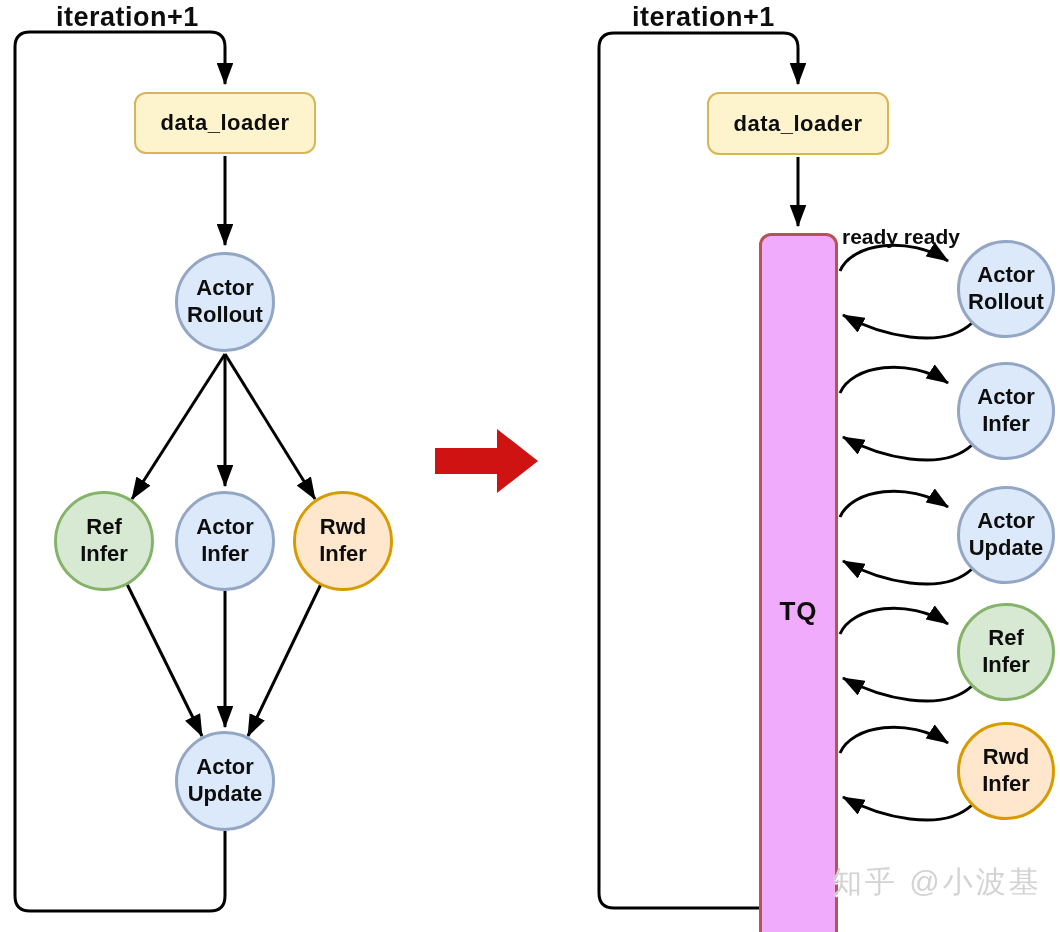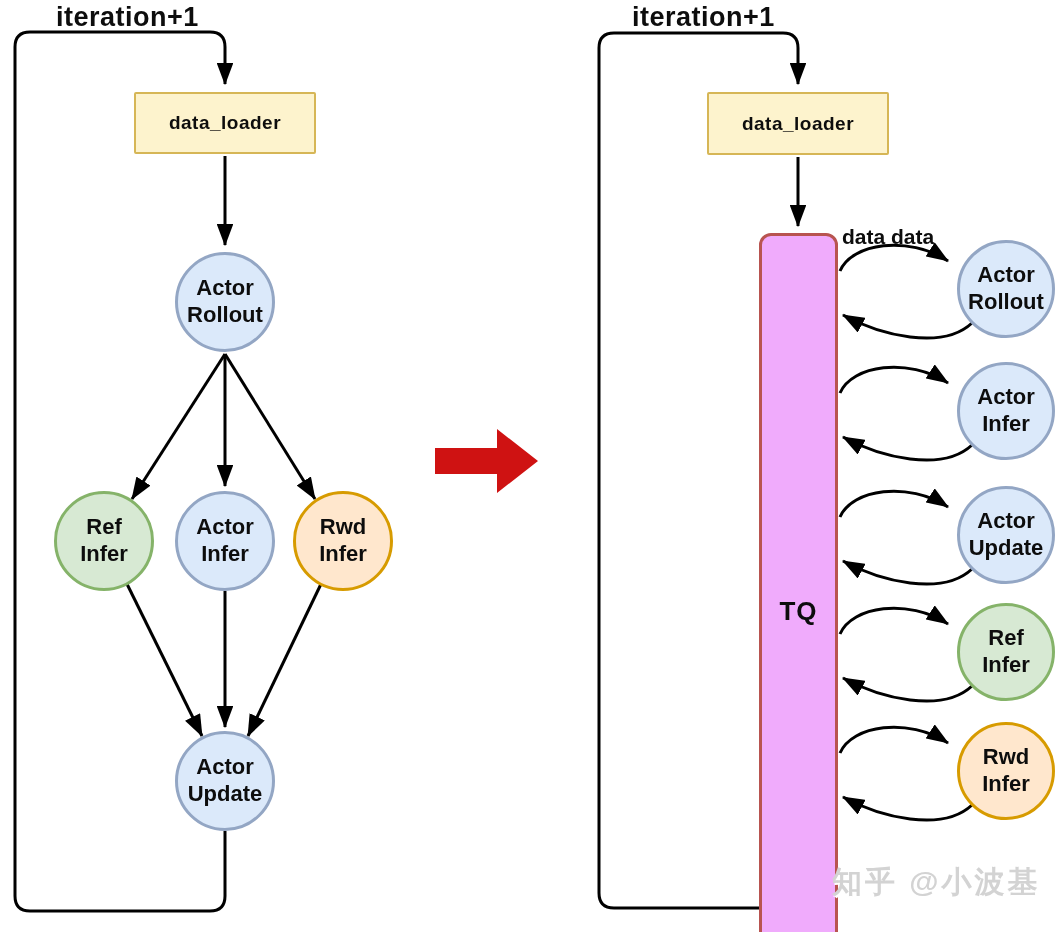--- a/index.html
+++ b/index.html
@@ -7,25 +7,25 @@
     position:relative;width:1060px;height:932px;background:#ffffff;overflow:hidden;
     font-family:"Liberation Sans","DejaVu Sans",sans-serif;color:#111;
   }
   #edges{position:absolute;left:0;top:0;z-index:1;}
   .lbl{position:absolute;font-weight:bold;color:#0d0d0d;z-index:3;}
   .loop-lbl{font-size:27px;letter-spacing:.5px;}
   .node{
     position:absolute;z-index:2;box-sizing:border-box;display:flex;align-items:center;justify-content:center;
     font-weight:bold;text-align:center;white-space:pre-line;color:#0d0d0d;
   }
-  .box{border:2.5px solid;border-radius:2px;font-size:19px;letter-spacing:.5px;justify-content:center;}
+  .box{border:2.5px solid;border-radius:12px;font-size:22px;letter-spacing:.5px;justify-content:center;}
   .circle{border:3px solid;border-radius:50%;font-size:22px;line-height:1.22;}
   .tq{border:3.5px solid;border-radius:12px;font-size:26px;letter-spacing:1px;}
   .watermark{
-    position:absolute;z-index:4;font-size:30px;font-weight:bold;letter-spacing:3px;
+    position:absolute;z-index:4;font-size:30px;font-weight:normal;letter-spacing:3px;
     text-shadow:1.5px 1.5px 0 #ffffff;user-select:none;
   }
 </style>
 </head>
 <body>
 
 <div id="stage">
 
   <svg id="edges" width="1060" height="932" viewBox="0 0 1060 932">
     <defs>
@@ -104,21 +104,21 @@
   <div class="lbl loop-lbl" style="left:632px;top:2px;">iteration+1</div>
 
   <div class="node box" style="left: 707px; top: 92px; width: 182px; height: 63px; background-color: rgb(253, 243, 205); border-color: rgb(214, 182, 86);">
     <span>data_loader</span>
   </div>
 
   <div class="node tq" style="left: 759px; top: 233px; width: 79px; height: 756px; background-color: #f0abfc; border-color: rgb(184, 84, 80);">
     <span>TQ</span>
   </div>
 
-  <div class="lbl" style="left:842px;top:225px;font-size:21px;">data data</div>
+  <div class="lbl" style="left:842px;top:225px;font-size:21px;">ready ready</div>
 
   <div class="node circle" style="left: 957px; top: 240px; width: 98px; height: 98px; background-color: rgb(219, 233, 250); border-color: rgb(147, 166, 196);">
     <span>Actor
 Rollout</span>
   </div>
 
   <div class="node circle" style="left: 957px; top: 362px; width: 98px; height: 98px; background-color: rgb(219, 233, 250); border-color: rgb(147, 166, 196);">
     <span>Actor
 Infer</span>
   </div>

